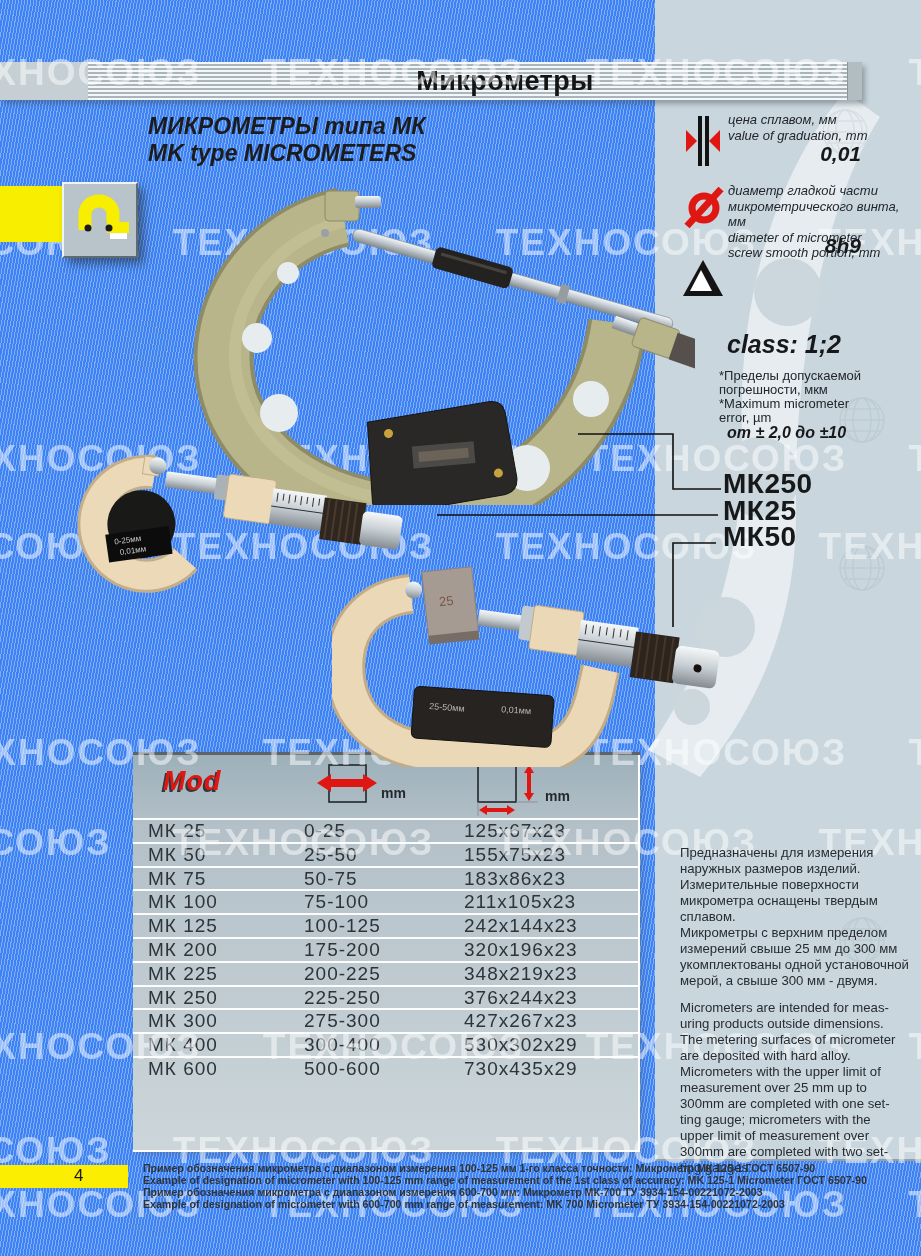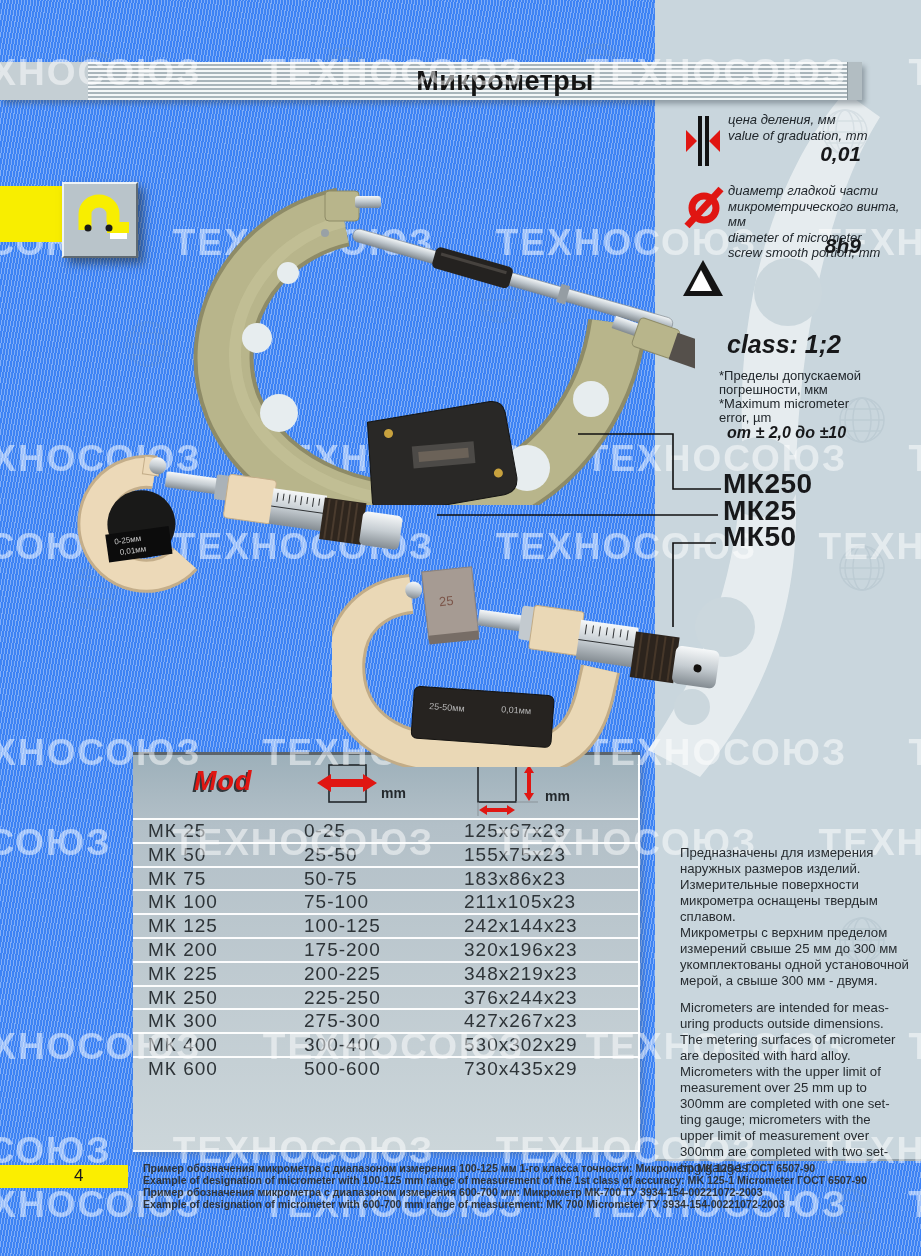--- a/index.html
+++ b/index.html
@@ -47,21 +47,21 @@
 
   .leaders{position:absolute;inset:0;z-index:4;pointer-events:none;}
   .photo{position:absolute;z-index:3;}
 
   
   .spec-table{position:absolute;left:133px;top:752px;width:507px;height:397px;z-index:1;
     background:linear-gradient(180deg,#9db0ba 0,#b3c0c8 70px,#ccd6da 100%);
     border-top:3px solid #5c646a;
     box-shadow:inset -2px 0 0 #fafcfd, inset 0 -2px 0 #fafcfd, 3px 3px 6px rgba(80,90,100,.3);}
   .mod-head{position:absolute;left:30px;top:11px;font-weight:bold;font-style:italic;font-size:27px;color:#e01612;
-    text-shadow:-2px 2px 0 #32373b;letter-spacing:1px;margin-left:31px;}
+    text-shadow:-2px 2px 0 #32373b;letter-spacing:1px;}
   .mm-label{position:absolute;font-weight:bold;font-size:14px;color:#23282c;}
   .t-rows{position:absolute;left:0;top:63px;width:100%;}
   .t-row{display:grid;grid-template-columns:156px 160px 1fr;padding-left:15px;height:21.8px;
     border-top:2px solid rgba(255,255,255,.95);align-items:center;font-size:19px;letter-spacing:1px;color:#2e3438;}
 
   .descr{position:absolute;left:680px;width:240px;z-index:3;font-size:13.2px;line-height:16px;color:#272c30;white-space:pre-line;}
 
   
   .pagebox{position:absolute;left:0;top:1165px;width:128px;height:23px;background:#fbee00;z-index:3;}
   .pagenum{position:absolute;left:74px;top:1166px;z-index:4;font-size:17px;color:#1a1a1a;}
@@ -208,28 +208,32 @@
   <div class="logo-btn">
     <svg width="68" height="68" viewBox="0 0 68 68">
       <path d="M 21,46 L 21,30 A 14 13 0 1 1 49,30 L 49,38" fill="none" stroke="#f8ee00" stroke-width="13"></path>
       <rect x="43" y="38" width="22" height="11" fill="#f8ee00"></rect>
       <rect x="46" y="49" width="17" height="6" fill="#ffffff"></rect>
       <circle cx="24" cy="44" r="3.5" fill="#1a1a1a"></circle>
       <circle cx="45" cy="44" r="3.5" fill="#1a1a1a"></circle>
     </svg>
   </div>
 
+  <div class="intro">
+    <div>МИКРОМЕТРЫ типа МК</div>
+    <div>MK type MICROMETERS</div>
+  </div>
 
   <svg class="spec-icon" style="left:686px;top:114px;" width="34" height="54" viewBox="0 0 34 54">
     <rect x="12" y="2" width="4" height="50" fill="#121212"></rect>
     <rect x="19" y="2" width="4" height="50" fill="#121212"></rect>
     <polygon points="0,16 11,27 0,38" fill="#e01612"></polygon>
     <polygon points="34,16 23,27 34,38" fill="#e01612"></polygon>
   </svg>
-  <div class="spec-label" style="left:728px;top:112px;">цена деления, мм
+  <div class="spec-label" style="left:728px;top:112px;">цена сплавом, мм
 value of graduation, mm</div>
   <div class="spec-value" style="top:142px;margin-left:8px;">0,01</div>
 
   <svg class="spec-icon" style="left:683px;top:184px;" width="42" height="46" viewBox="0 0 42 46">
     <circle cx="21" cy="24" r="12" fill="none" stroke="#e01612" stroke-width="7"></circle>
     <line x1="4" y1="42" x2="38" y2="5" stroke="#e01612" stroke-width="7"></line>
   </svg>
   <div class="spec-label" style="left:728px;top:183px;">диаметр гладкой части
 микрометрического винта,
 мм

